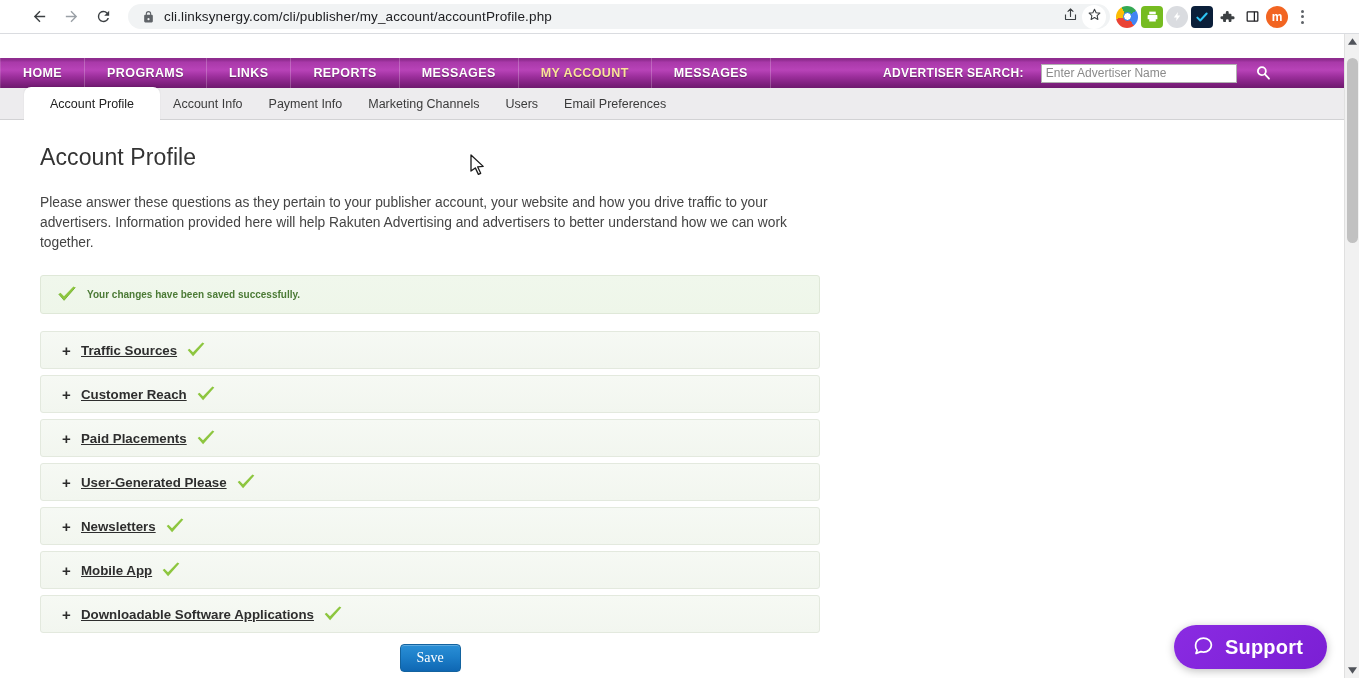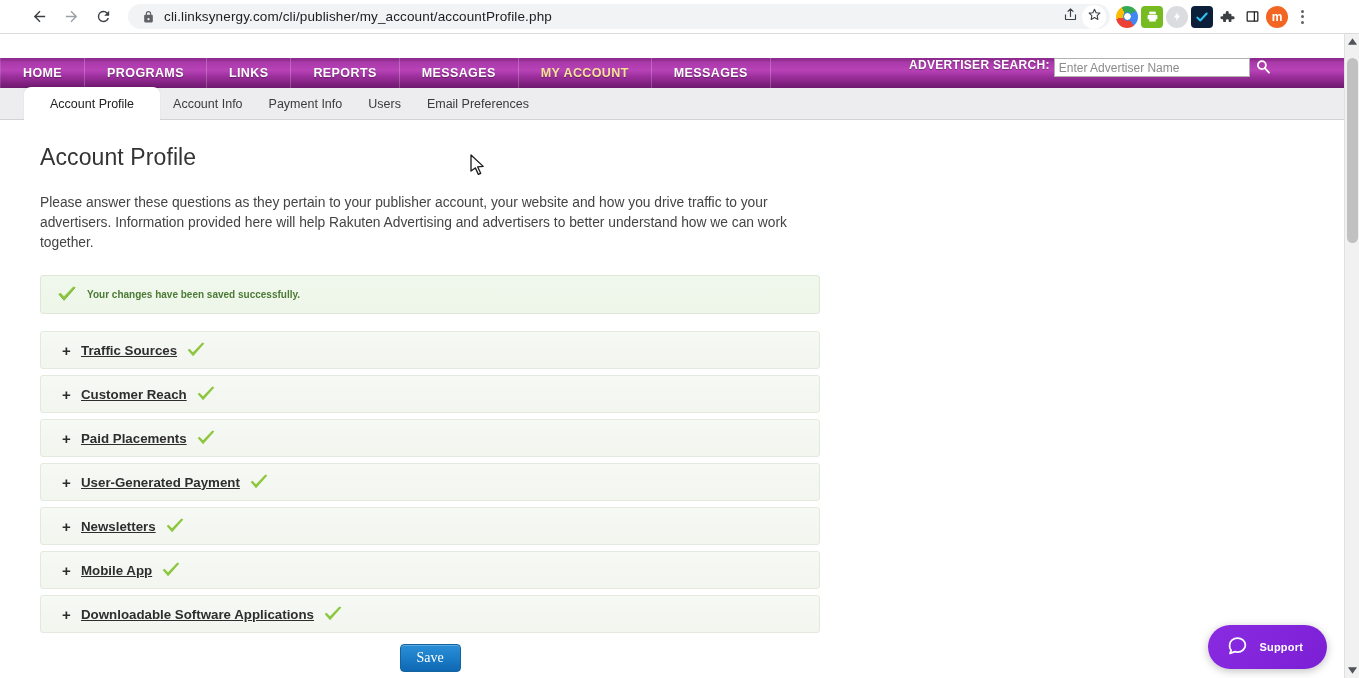--- a/index.html
+++ b/index.html
@@ -100,21 +100,21 @@
     color: #ffffff;
     letter-spacing: 0.4px;
     border-right: 1px solid rgba(255,255,255,0.22);
     white-space: nowrap;
     text-shadow: 0 1px 1px rgba(0,0,0,.35);
   }
   .nav-item:first-child { border-left: 1px solid rgba(255,255,255,0.12); }
   .nav-item.active { color: #fbe29a; }
   .nav-spacer { flex: 1 1 auto; }
   .nav-search {
-    display: flex; gap: 4px; padding-right: 8px;
+    display: flex; align-items: center; gap: 17px; padding-right: 8px;
   }
   .nav-search-label {
     font-size: 12px; font-weight: 700; color: #ffffff; letter-spacing: .3px;
     text-shadow: 0 1px 1px rgba(0,0,0,.35);
   }
   .nav-search-input {
     width: 196px; height: 19px;
     border: 1px solid #b1b1b1;
     background: #fff;
     font-size: 12px; color: #333;
@@ -225,21 +225,21 @@
   .support {
     position: absolute; right: 32px; bottom: 9px;
     height: 44px; padding: 0 24px 0 19px;
     background: #7b2ff7;
     background: linear-gradient(135deg, #8a2be2 0%, #7b1fd4 100%);
     border-radius: 22px;
     display: flex; align-items: center; gap: 11px;
     box-shadow: 0 2px 8px rgba(0,0,0,0.25);
     cursor: pointer;
   }
-  .support-label { color: #ffffff; font-size: 11px; font-weight: 700; letter-spacing: .2px; }
+  .support-label { color: #ffffff; font-size: 20px; font-weight: 700; letter-spacing: .2px; }
 
   
   .scrollbar {
     position: absolute; top: 0; right: 0;
     width: 15px; height: 644px;
     background: #f1f1f1;
     border-left: 1px solid #e0e0e0;
   }
   .sb-arrow {
     position:absolute; left:0; width:15px; height:15px;
@@ -380,20 +380,21 @@
       </span>
       <span>Help!</span>
     </div>
   </div>
 
   <div class="subtab-bar">
     <div class="subtabs">
       <div class="subtab active">Account Profile</div>
       <div class="subtab">Account Info</div>
       <div class="subtab">Payment Info</div>
+      <div class="subtab">Marketing Channels</div>
       <div class="subtab">Users</div>
       <div class="subtab">Email Preferences</div>
     </div>
   </div>
 
   <div class="content">
     <h1 class="page-title">Account Profile</h1>
     <p class="intro">Please answer these questions as they pertain to your publisher account, your website and how you drive traffic to your advertisers. Information provided here will help Rakuten Advertising and advertisers to better understand how we can work together.</p>
 
     <div class="alert">
@@ -429,21 +430,21 @@
         <span class="acc-plus">+</span>
         <span class="acc-label">Paid Placements</span>
         <span class="check">
           <svg width="20" height="17" viewBox="0 0 24 20">
               <path d="M2 9.5l6.5 7.5L22 1.5l-2.3-1L8.4 12.2 4.2 7.8z" fill="#8dc63f"></path>
             </svg>
         </span>
       </div>
       <div class="acc-row">
         <span class="acc-plus">+</span>
-        <span class="acc-label">User-Generated Payment</span>
+        <span class="acc-label">User-Generated Please</span>
         <span class="check">
           <svg width="20" height="17" viewBox="0 0 24 20">
               <path d="M2 9.5l6.5 7.5L22 1.5l-2.3-1L8.4 12.2 4.2 7.8z" fill="#8dc63f"></path>
             </svg>
         </span>
       </div>
       <div class="acc-row">
         <span class="acc-plus">+</span>
         <span class="acc-label">Newsletters</span>
         <span class="check">

